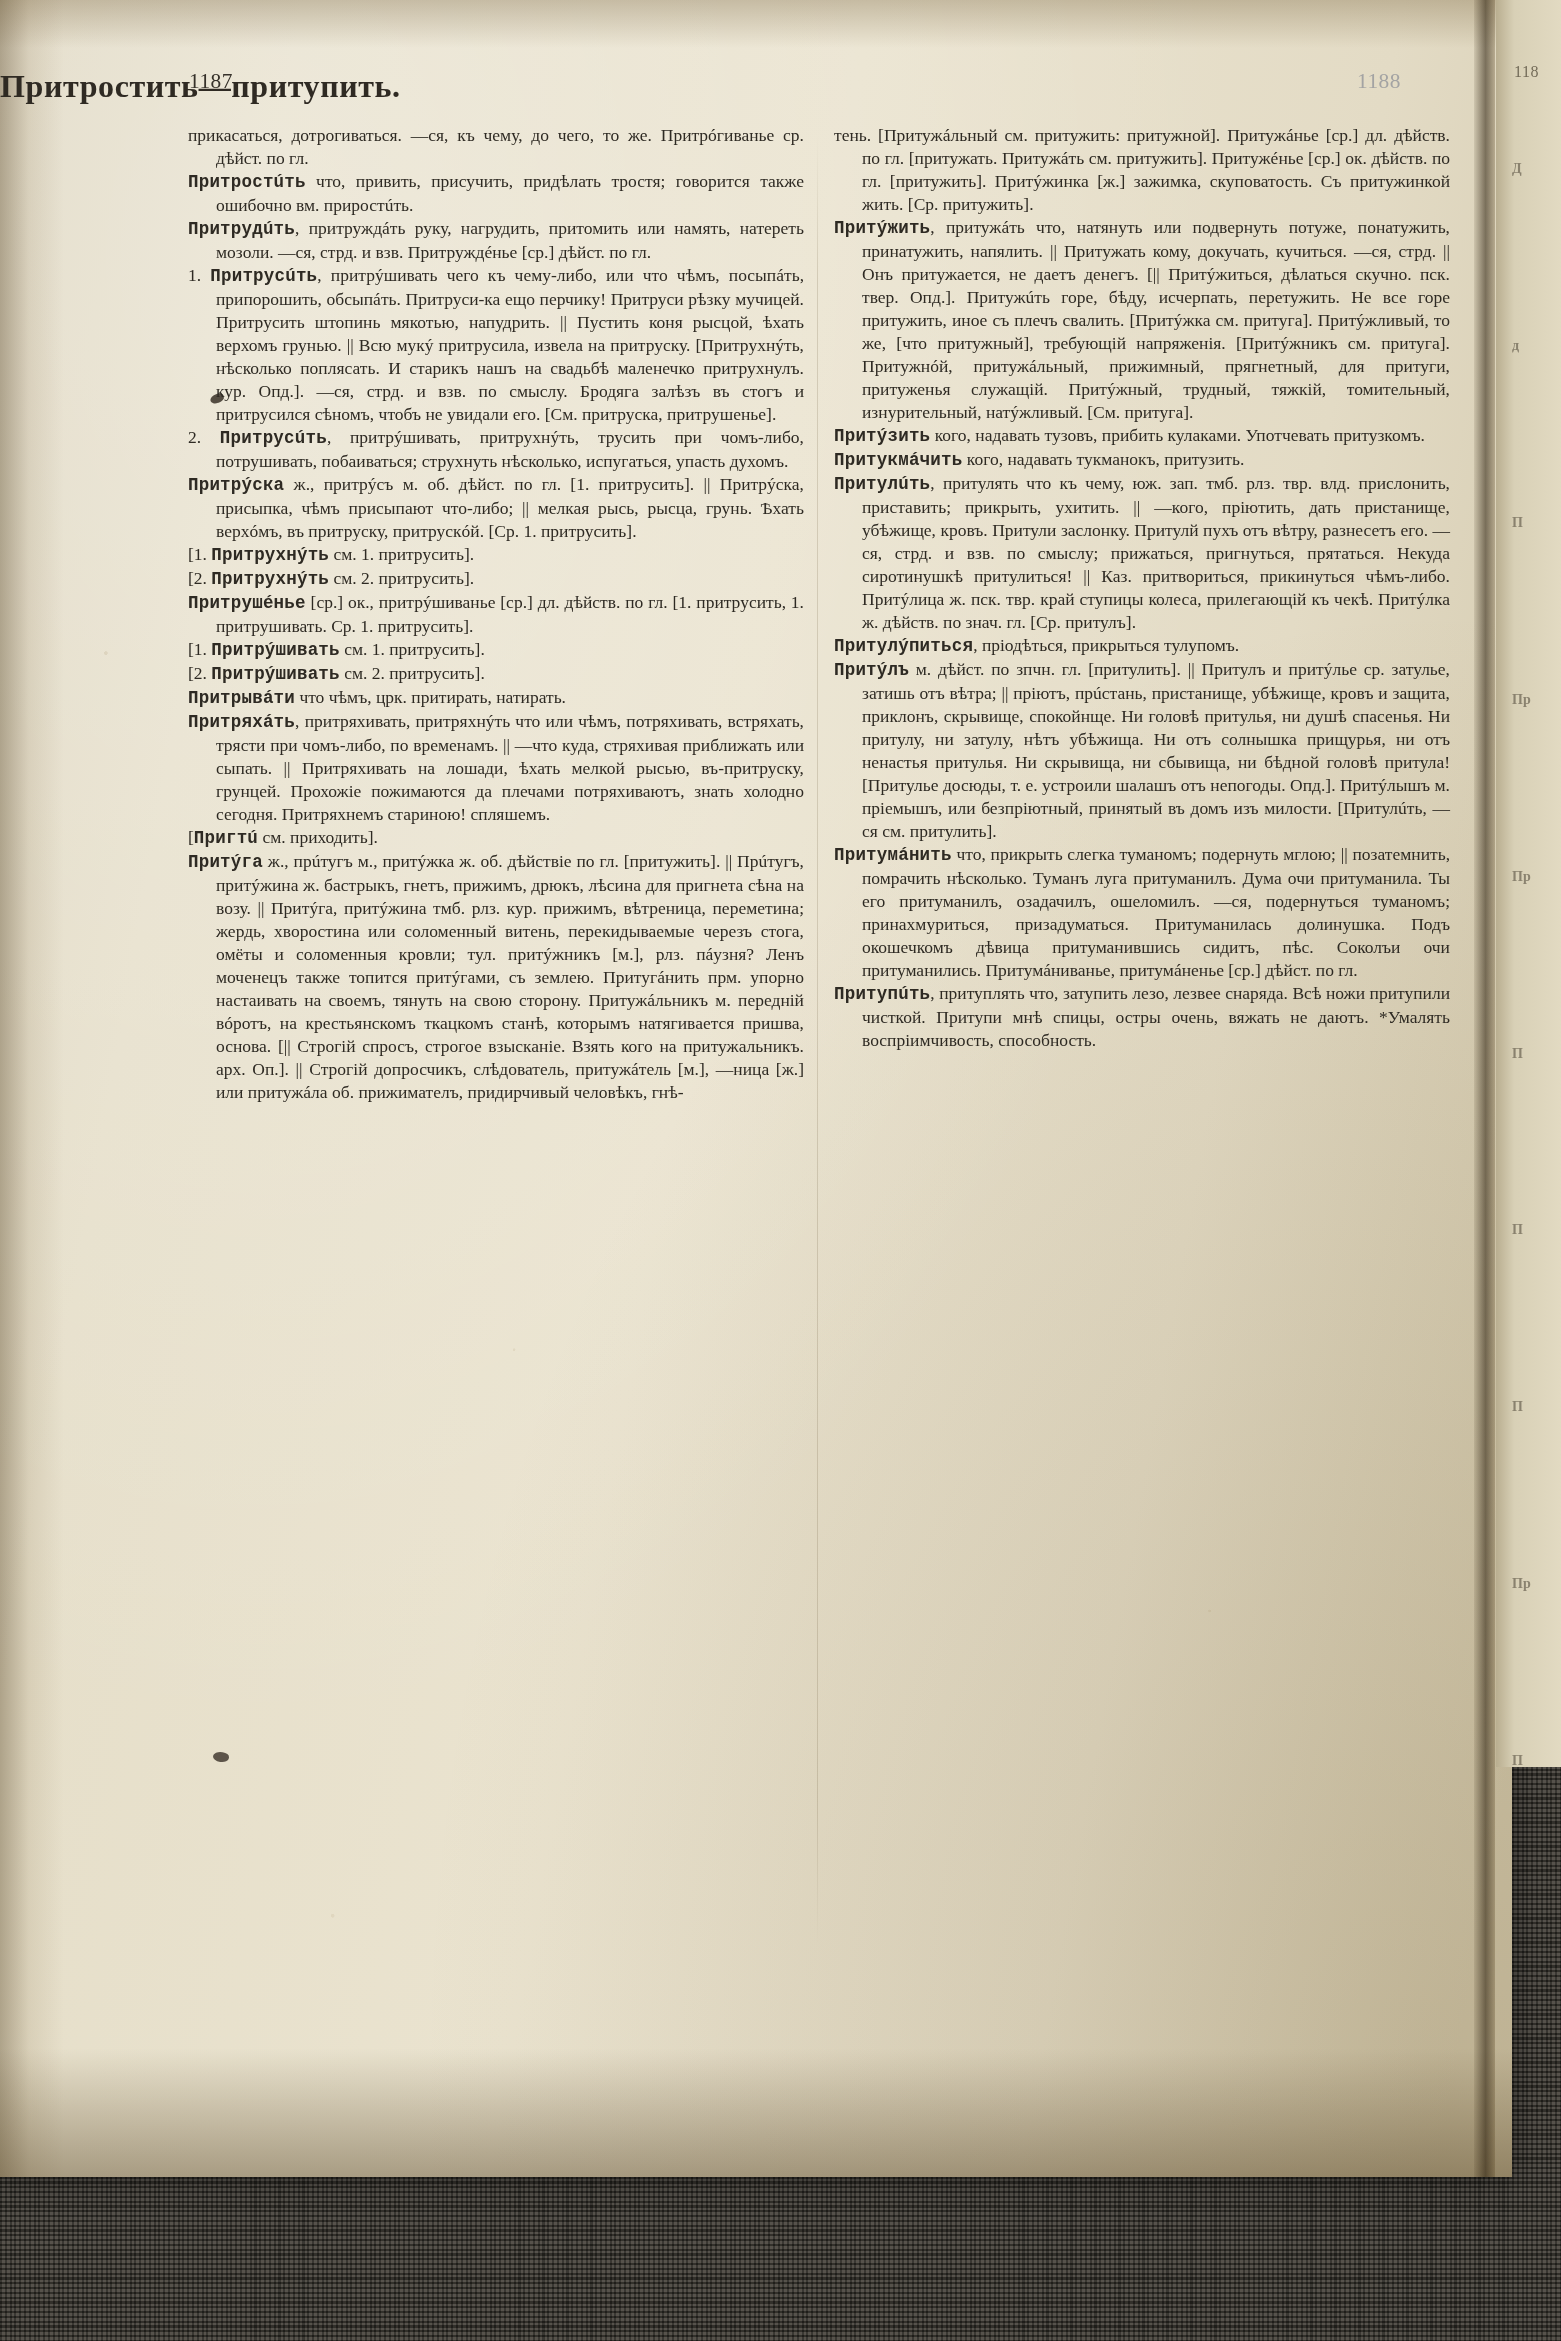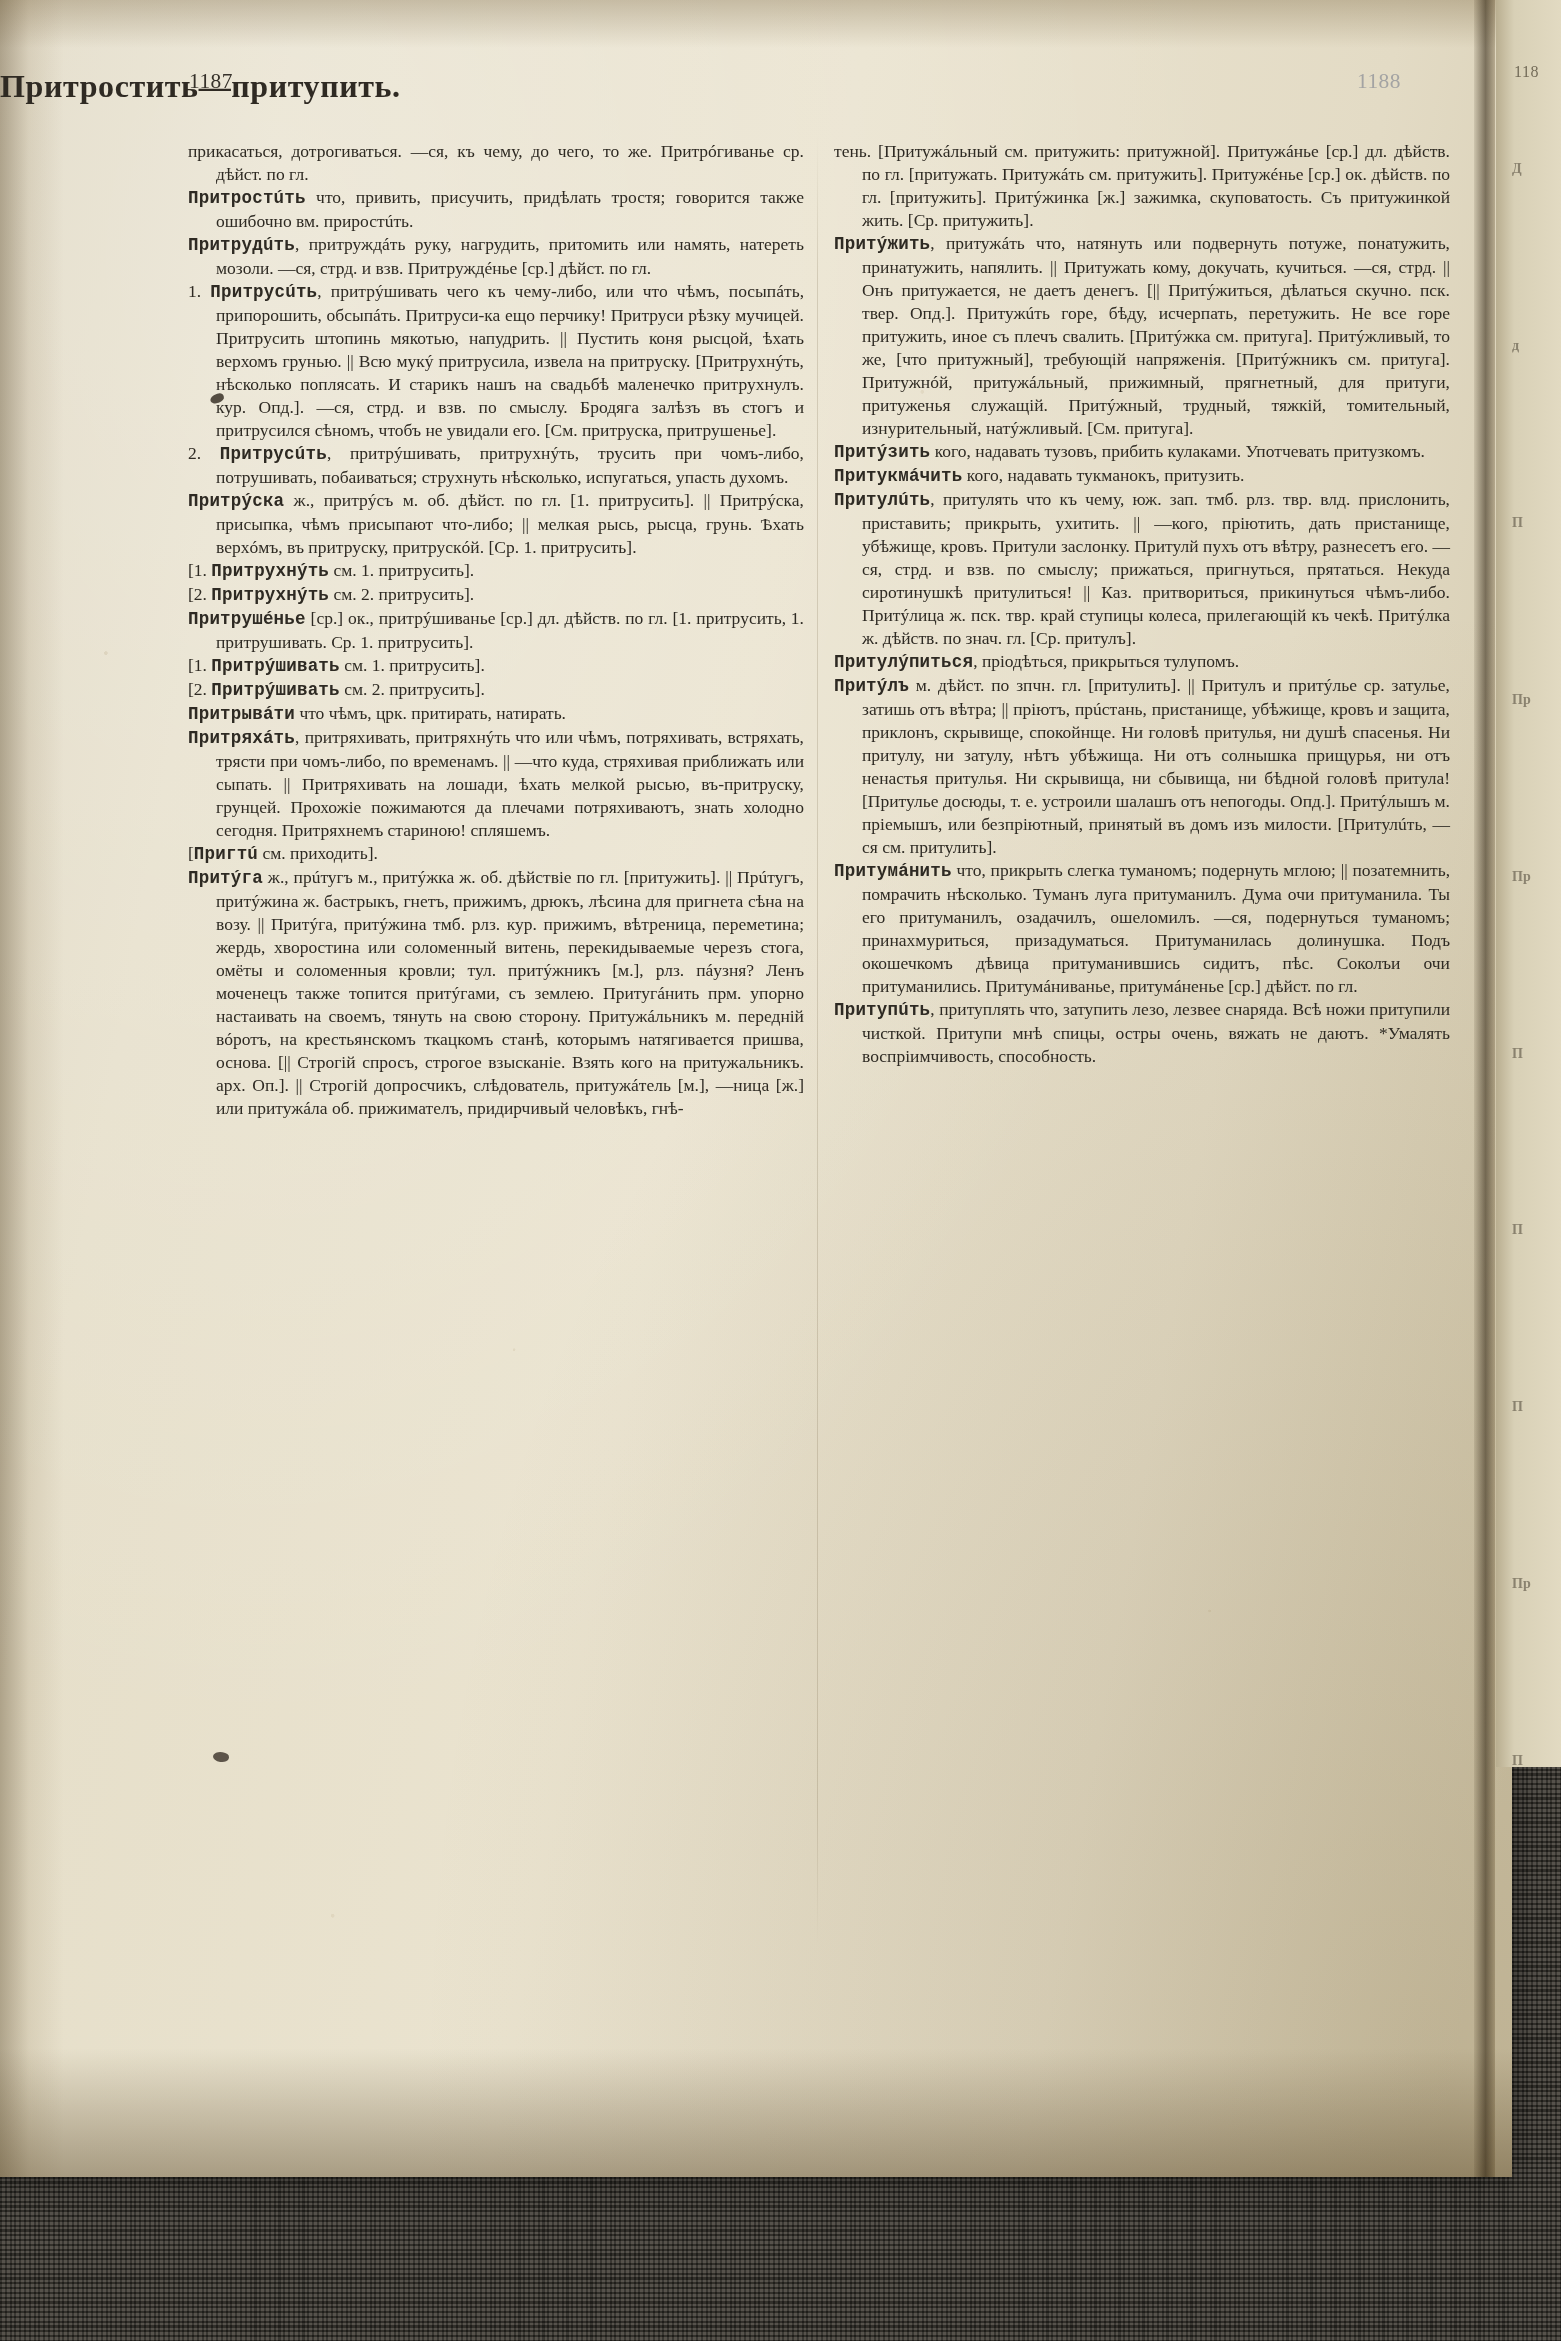--- a/index.html
+++ b/index.html
@@ -87,21 +87,21 @@
     position:absolute;left:1357px;top:69px;
     font-size:21.4px;color:#a3a3a3;letter-spacing:0.5px;
   }
   .running-head{
     position:absolute;left:0;top:68px;width:1474px;text-align:left;
     font-size:32px;font-weight:bold;color:#2f2a23;letter-spacing:0.6px;
   }
 
   
   .col{
-    position:absolute;top:140px;
+    position:absolute;top:124px;
     font-size:17.5px;line-height:23px;
     color:#2e2a23;
     text-align:justify;
     -webkit-hyphens:none;hyphens:none;
   }
   #col-left{left:188px;width:616px;}
   #col-right{left:834px;width:616px;}
 
   .entry{margin:0 0 0 0;text-indent:-28px;padding-left:28px;}
   .entry + .entry{margin-top:0;}

